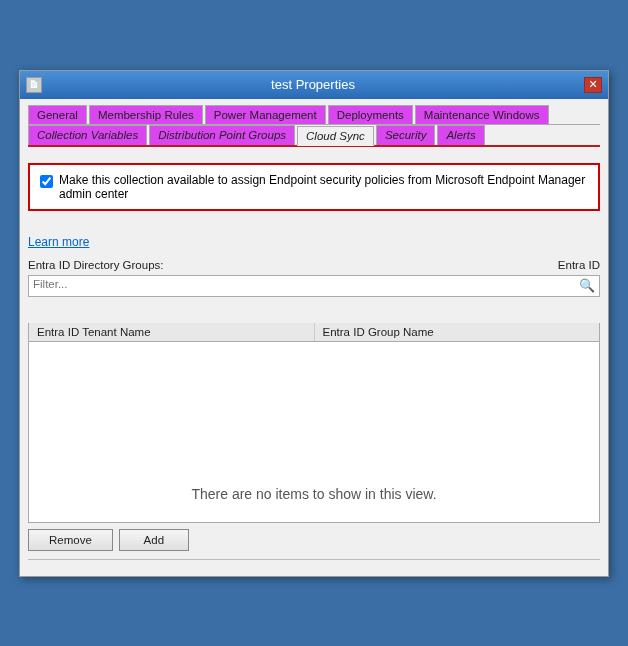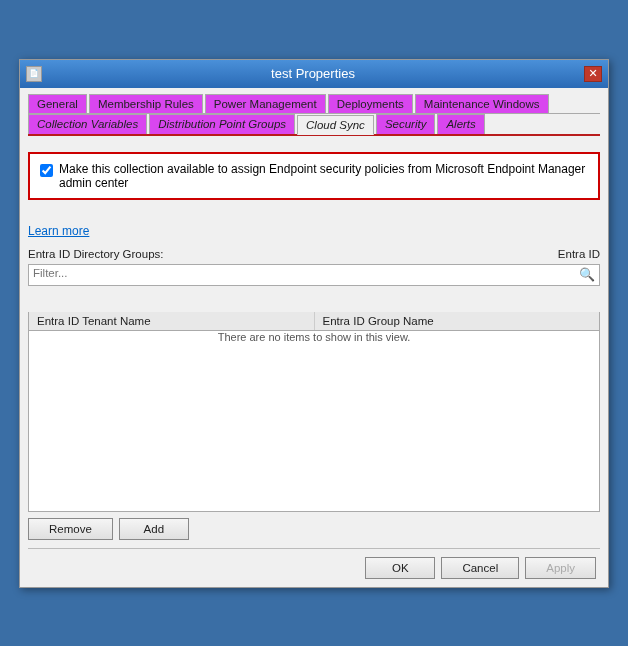--- a/index.html
+++ b/index.html
@@ -171,25 +171,25 @@
       font-size: 11.5px;
       font-weight: normal;
       color: #222;
       border-right: 1px solid #ccc;
     }
     .th:last-child { border-right: none; }
     .th-1 { flex: 1; }
     .th-2 { flex: 1; }
     .table-body {
       display: flex;
-      align-items: flex-start;
+      align-items: flex-end;
       justify-content: center;
       min-height: 160px;
       color: #555;
-      font-size: 11px;
+      font-size: 14px;
     }
     .bottom-buttons {
       display: flex;
       justify-content: flex-end;
       gap: 6px;
       margin-top: 8px;
       padding-right: 4px;
     }
     .btn {
       padding: 4px 20px;
@@ -273,19 +273,14 @@
       </div>
     </div>
 
     <div class="action-buttons">
       <button class="btn">Remove</button>
       <button class="btn">Add</button>
     </div>
 
     <hr class="separator">
 
-    <div class="bottom-buttons">
-      <button class="btn">OK</button>
-      <button class="btn">Cancel</button>
-      <button class="btn disabled">Apply</button>
-    </div>
   </div>
 </div>
 
 </body></html>

